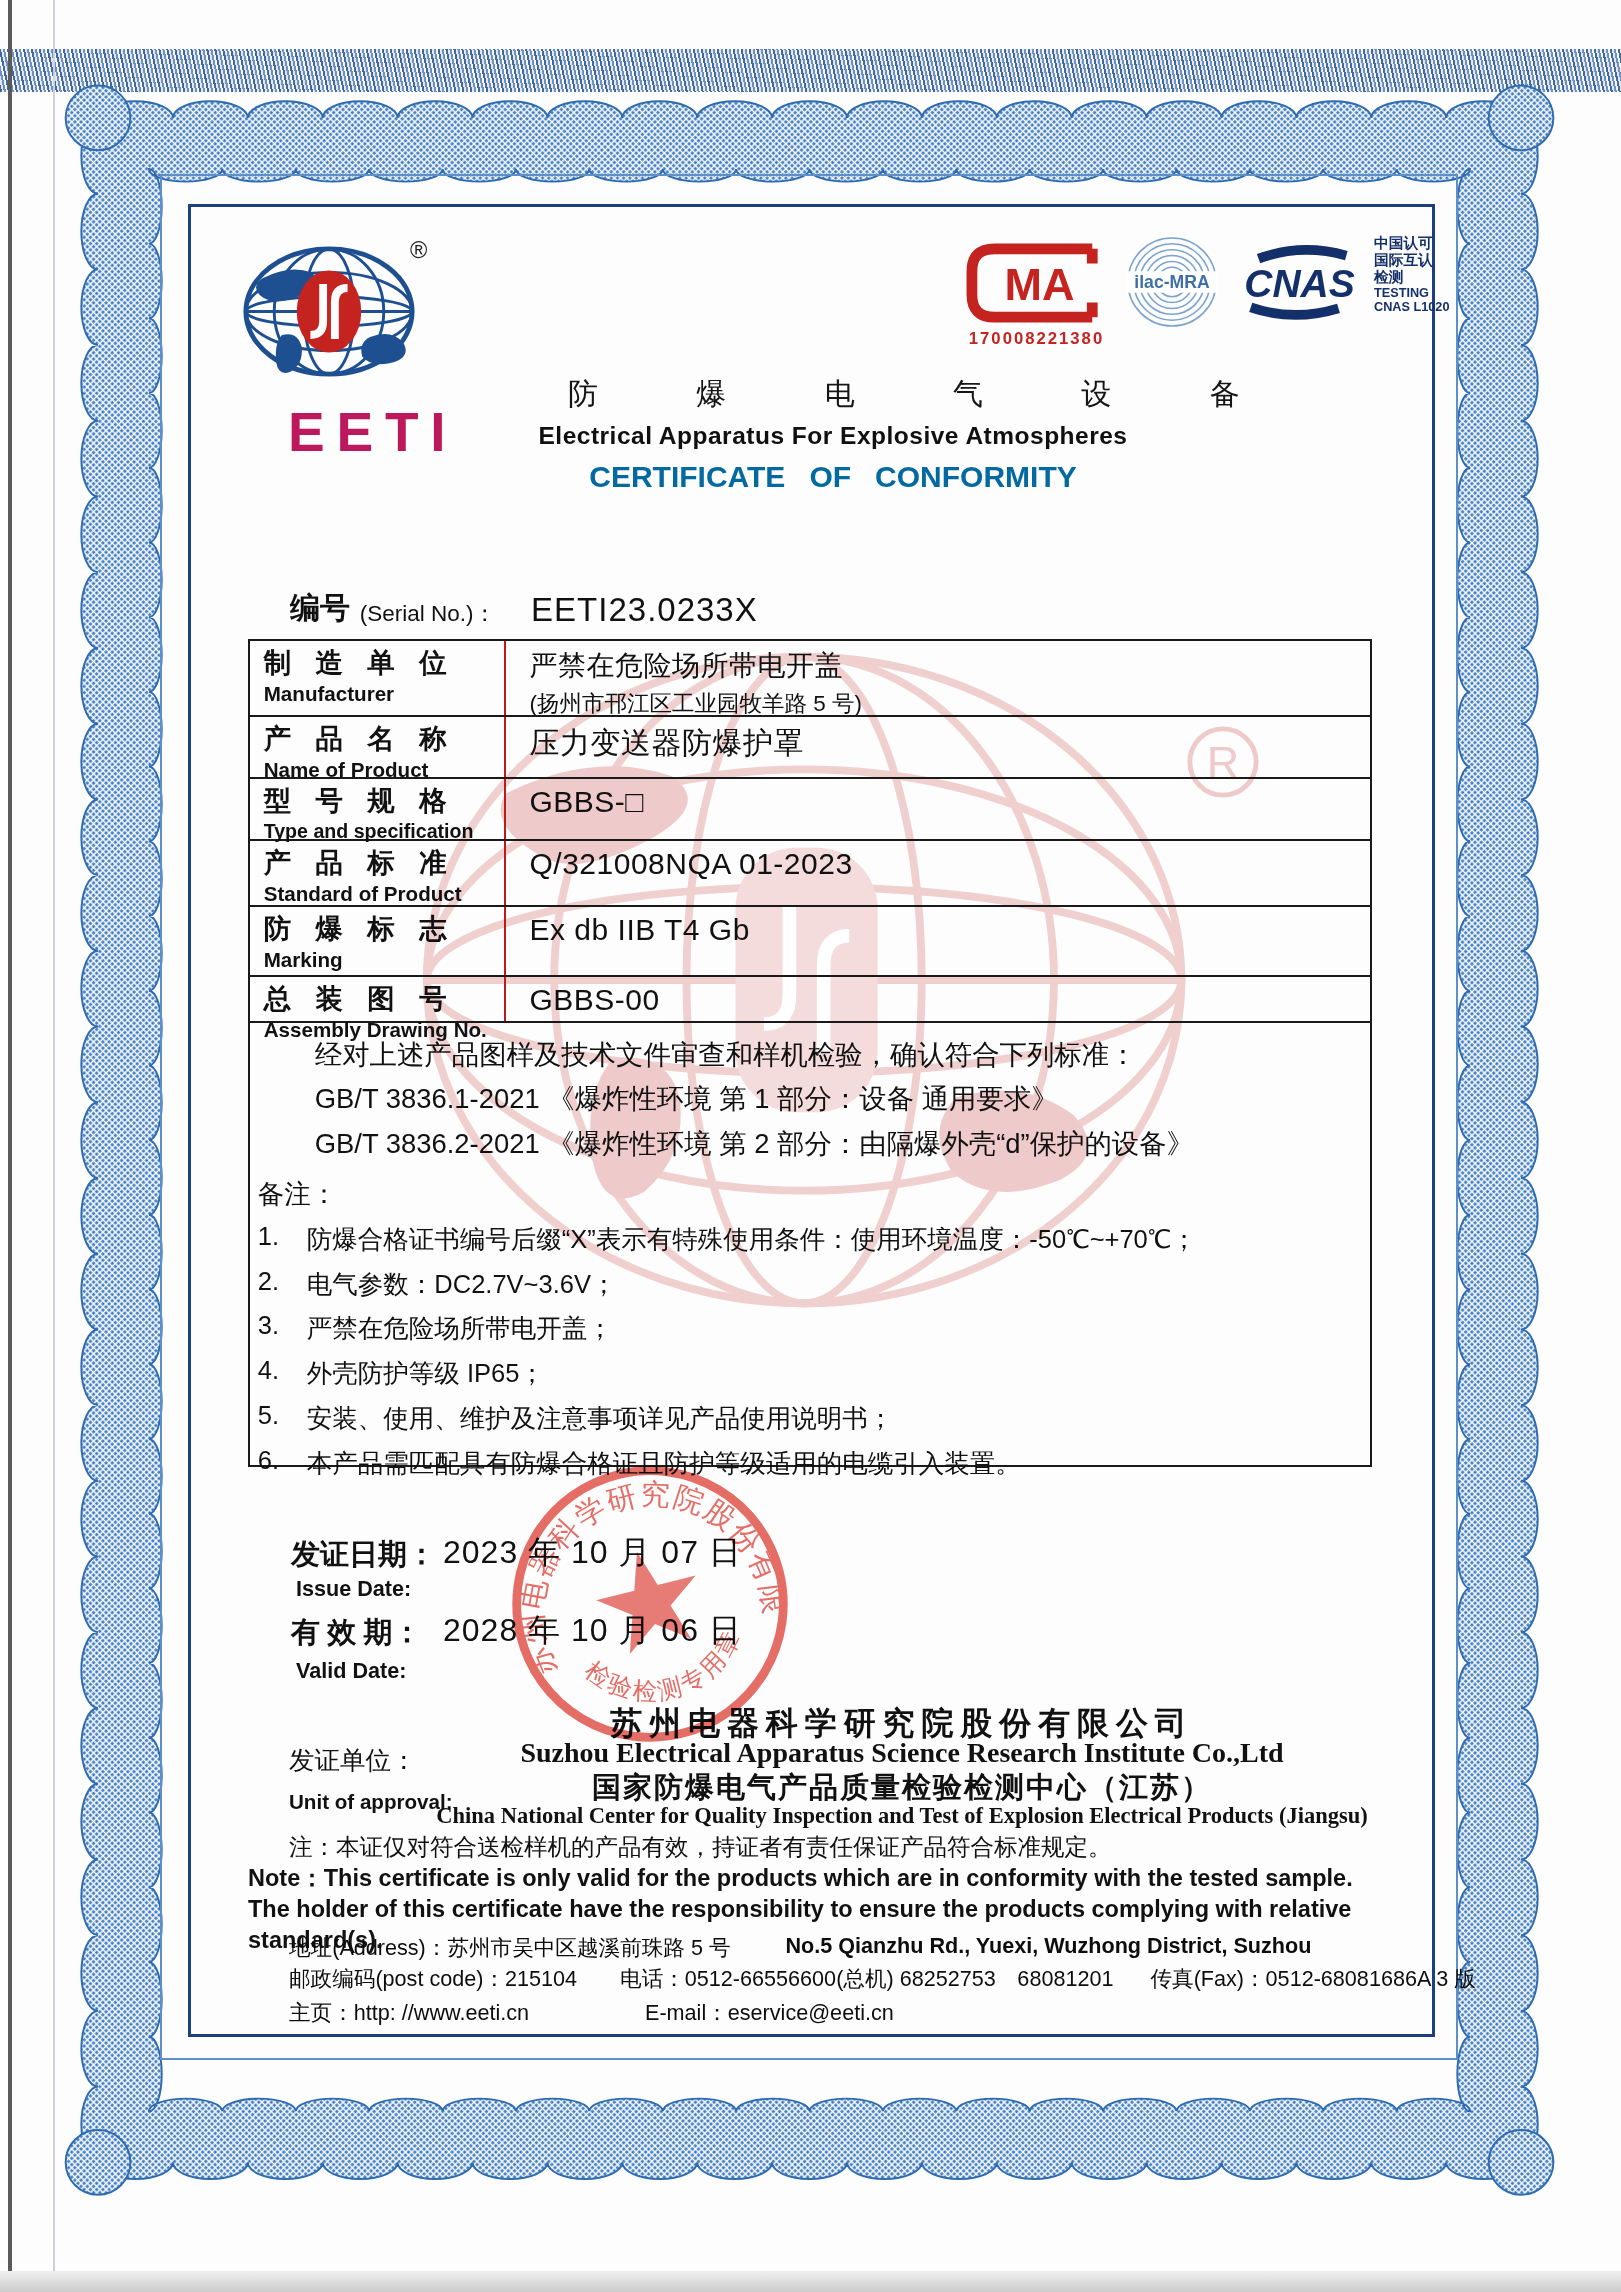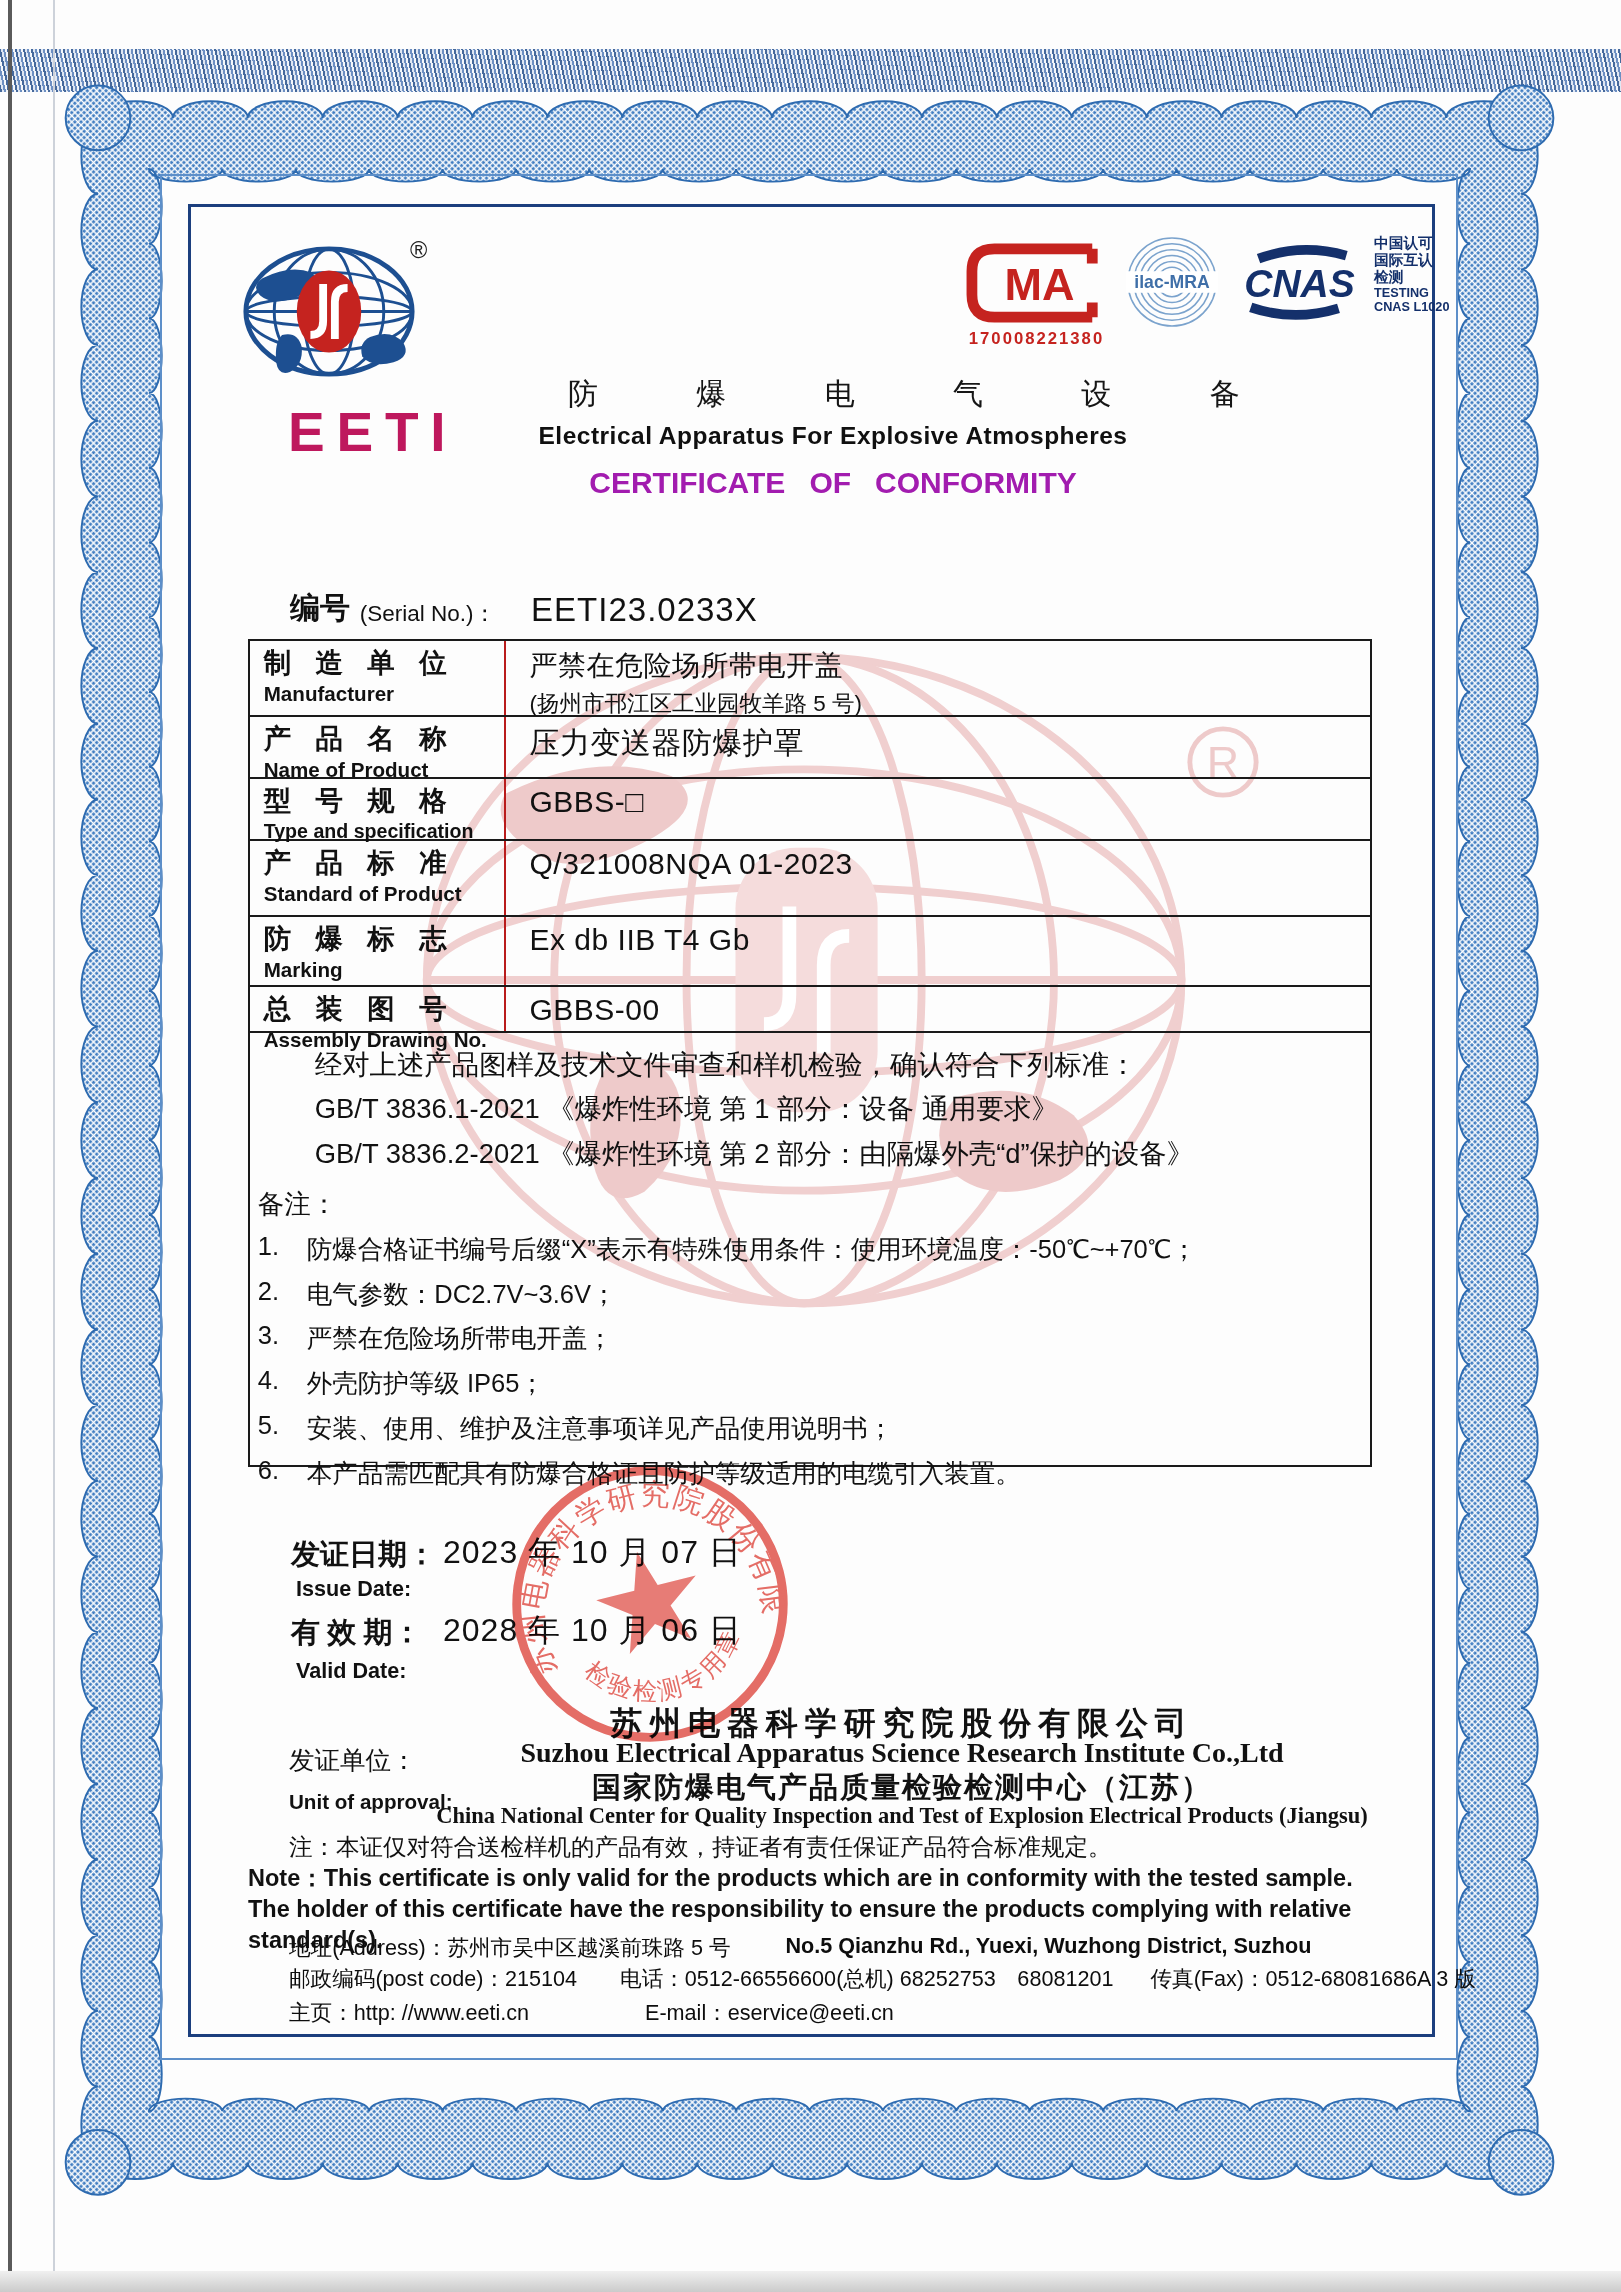--- a/index.html
+++ b/index.html
@@ -17,21 +17,21 @@
   .frame-light{left:160px;top:174px;width:1294px;height:1882px;border:2.9px solid #5d8fc9;}
   .frame-navy{left:188px;top:204px;width:1241px;height:1827px;border:3.9px solid #1c3f7e;}
   
   .eeti-word{left:288px;top:400px;font-size:55px;font-weight:bold;letter-spacing:11.8px;color:#be185d;}
   .regmark{left:410px;top:237px;font-size:23.5px;color:#222;}
   .head-center{left:529px;top:374px;width:608px;text-align:center;}
   .sub-cn{font-size:30px;letter-spacing:45px;white-space:nowrap;margin-left:39px;color:#161616;}
   .sub-en{font-size:24.5px;font-weight:bold;letter-spacing:0.5px;margin-top:6.9px;color:#101010;}
   .title-cn{margin-top:11.8px;font-family:"Liberation Serif",serif;font-weight:bold;
             font-size:63px;letter-spacing:25.5px;color:#c5231f;white-space:nowrap;}
-  .title-en{margin-top:16px;font-size:30px;font-weight:bold;word-spacing:15.7px;color:#a21caf;}
+  .title-en{margin-top:10px;font-size:30px;font-weight:bold;word-spacing:15.7px;color:#0369a1;}
   .cma-num{left:959px;top:329px;width:155px;text-align:center;font-size:16.7px;font-weight:bold;
            letter-spacing:2px;color:#c5231f;}
   .accr{left:1374px;top:235px;color:#14306b;font-weight:bold;line-height:1.15;}
   .accr .cn{font-size:14.7px;}
   .accr .en{font-size:12.7px;}
   
   .serial{left:290px;top:588px;display:flex;align-items:flex-end;}
   .serial .l1{font-family:"Liberation Serif",serif;font-size:30px;font-weight:bold;}
   .serial .l2{font-size:22.5px;margin-left:9.8px;}
   .serial .val{font-size:33px;margin-left:35px;letter-spacing:1px;}
@@ -207,21 +207,21 @@
     </div>
     <div class="trow" style="height:62px;">
       <div class="tl">
         <div class="cn">型 号 规 格</div>
         <div class="en" style="font-size:19.6px;">Type and specification</div>
       </div>
       <div class="tv">
           <div class="v">GBBS-□</div>
         </div>
     </div>
-    <div class="trow" style="height:76px;">
+    <div class="trow" style="height:66px;">
       <div class="tl">
         <div class="cn">产 品 标 准</div>
         <div class="en">Standard of Product</div>
       </div>
       <div class="tv">
           <div class="v">Q/321008NQA 01-2023</div>
         </div>
     </div>
     <div class="trow" style="height:70px;">
       <div class="tl">

